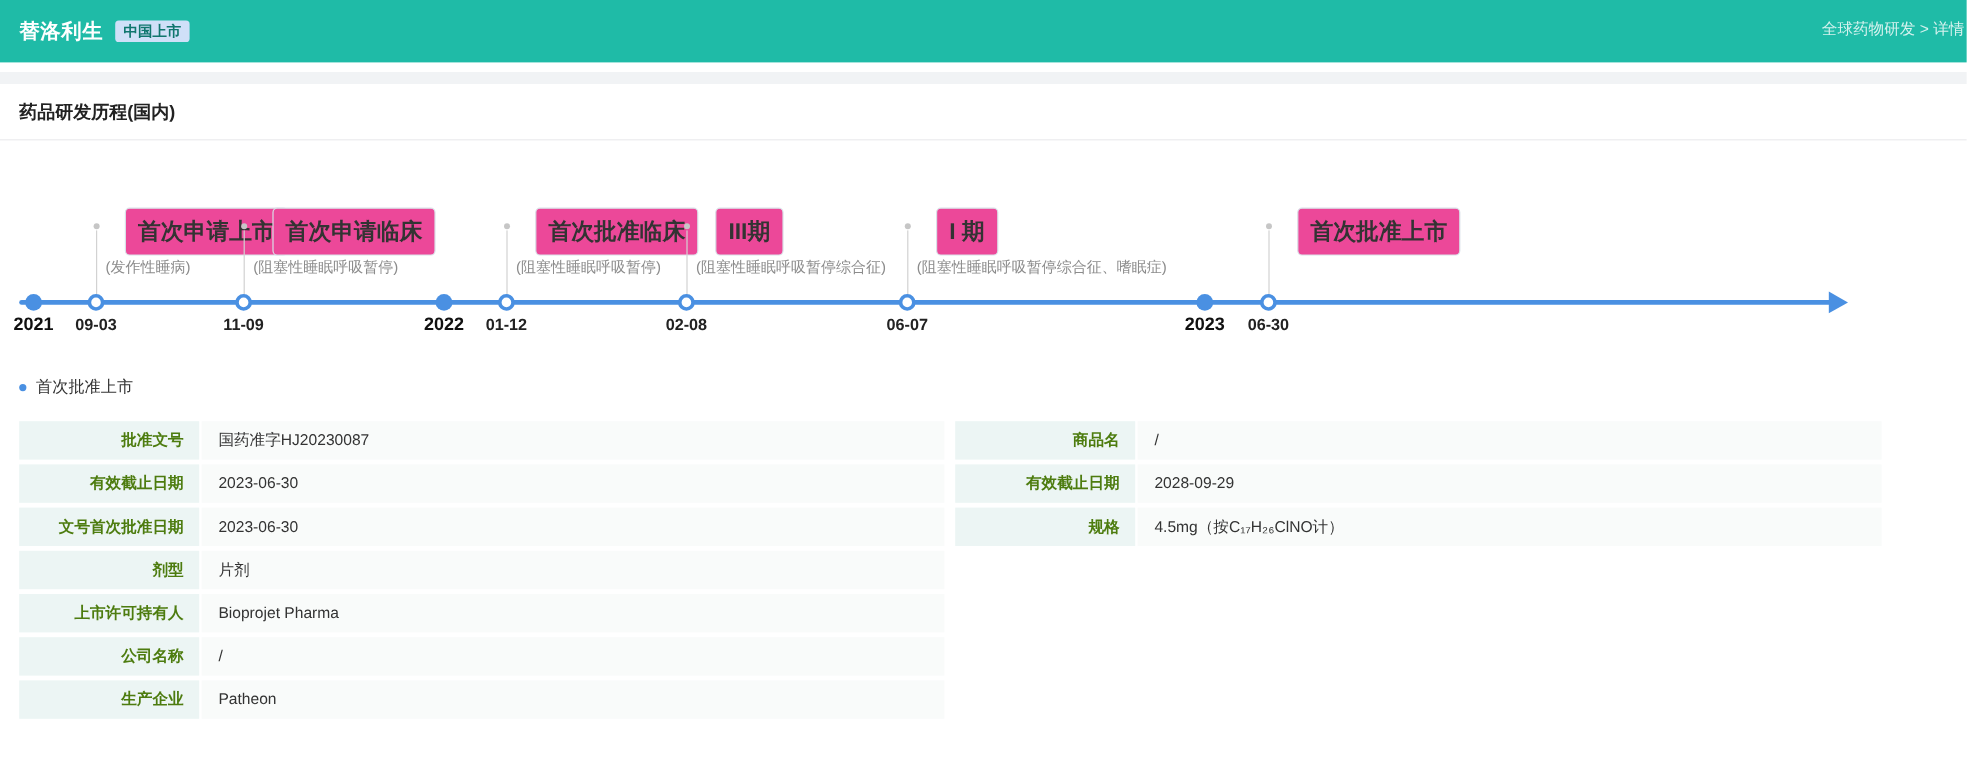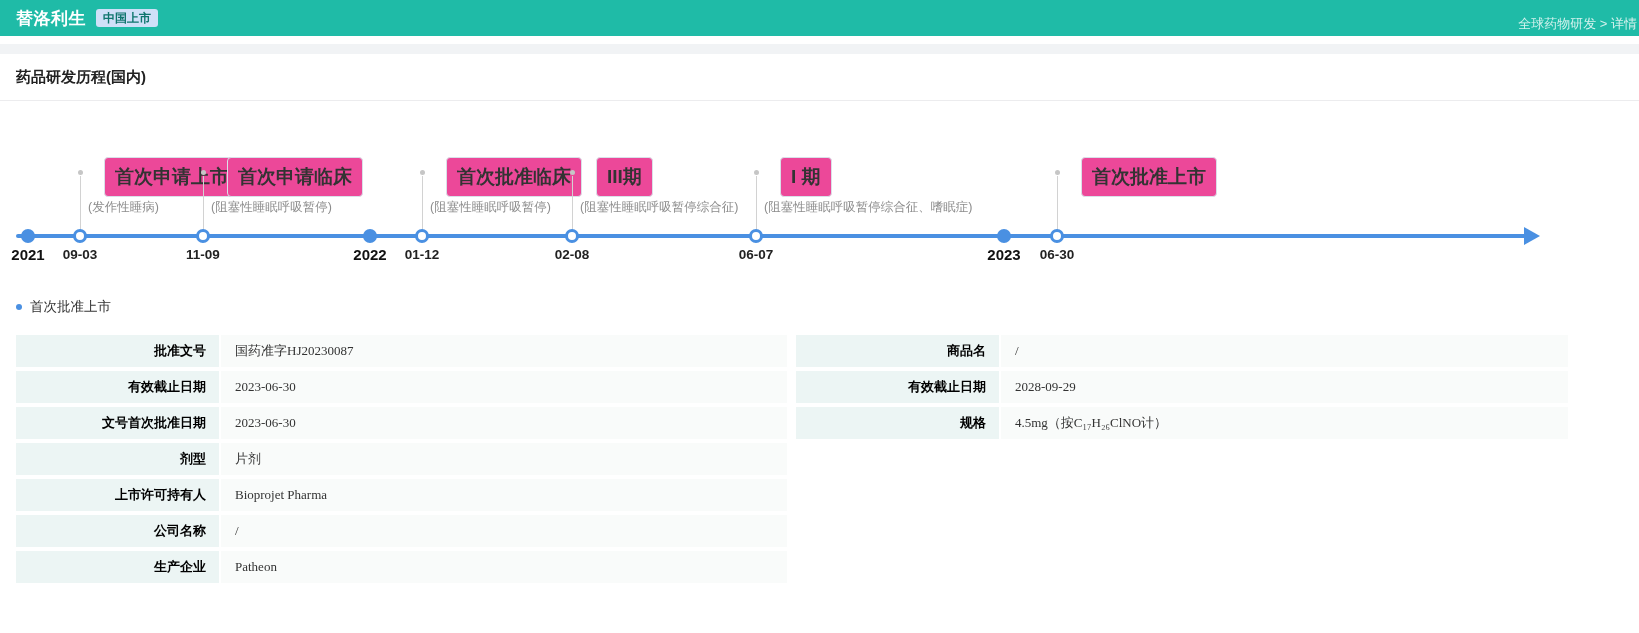--- a/index.html
+++ b/index.html
@@ -1,20 +1,20 @@
 <!DOCTYPE html>
 <html><head>
 <meta charset="utf-8">
 <style>
   * { margin:0; padding:0; box-sizing:border-box; }
   html,body { width:1639px; height:633px; overflow:hidden;
     font-family:"Liberation Sans","DejaVu Sans",sans-serif; background:#ffffff; color:#333; }
 
   
-  .topbar { position:relative; height:36px; background:#1fbba7; display:flex; align-items:center; padding:0 16px; }
+  .topbar { position:relative; height:52px; background:#1fbba7; display:flex; align-items:center; padding:0 16px; }
   .topbar-title { color:#ffffff; font-size:17px; font-weight:bold; letter-spacing:.5px; }
   .topbar-badge { margin-left:10px; background:#cfe0f8; color:#0f766e; font-size:12px; font-weight:bold;
     padding:3px 7px; border-radius:3px; line-height:1; }
   .topbar-crumb { position:absolute; right:0; top:0; height:48px; display:flex; align-items:center;
     color:#d5f2ee; font-size:13px; padding-right:2px; cursor:pointer; white-space:nowrap; }
 
   .gap-strip { height:8px; background:#ffffff; }
   .gap-gray  { height:10px; background:#f1f3f5; }
 
   
@@ -41,24 +41,24 @@
     font-size:13.5px; font-weight:bold; color:#222; }
 
   
   .detail-head { display:flex; align-items:center; margin:16px 0 0 16px; height:20px; }
   .detail-bullet { width:6px; height:6px; border-radius:50%; background:#4a90e2; margin-right:8px; }
   .detail-label { font-size:13.5px; color:#333; }
 
   .tables { display:grid; grid-template-columns:771px 772px; column-gap:9px; margin:18px 0 0 16px; align-items:start; }
   .tbl { display:flex; flex-direction:column; row-gap:4px; }
   .trow { display:flex; height:32px; }
-  .tlabel { width:203px; background:#ecf5f4; color:#000000; font-size:13px; font-weight:bold;
+  .tlabel { width:150px; background:#ecf5f4; color:#4d7c0f; font-size:13px; font-weight:bold;
     text-align:right; line-height:32px; padding-right:13px; flex-shrink:0; }
   .tvalue { flex:1; background:#f9fbfa; color:#333; font-size:13px; line-height:32px;
-    padding-left:14px; margin-left:2px; white-space:nowrap; overflow:hidden;font-family:Liberation Serif, serif; }
+    padding-left:14px; margin-left:2px; white-space:nowrap; overflow:hidden; }
 </style>
 </head>
 <body>
 
 <div class="topbar">
   <span class="topbar-title">替洛利生</span>
   <span class="topbar-badge">中国上市</span>
   <span class="topbar-crumb">全球药物研发 &gt; 详情</span>
 </div>
 

